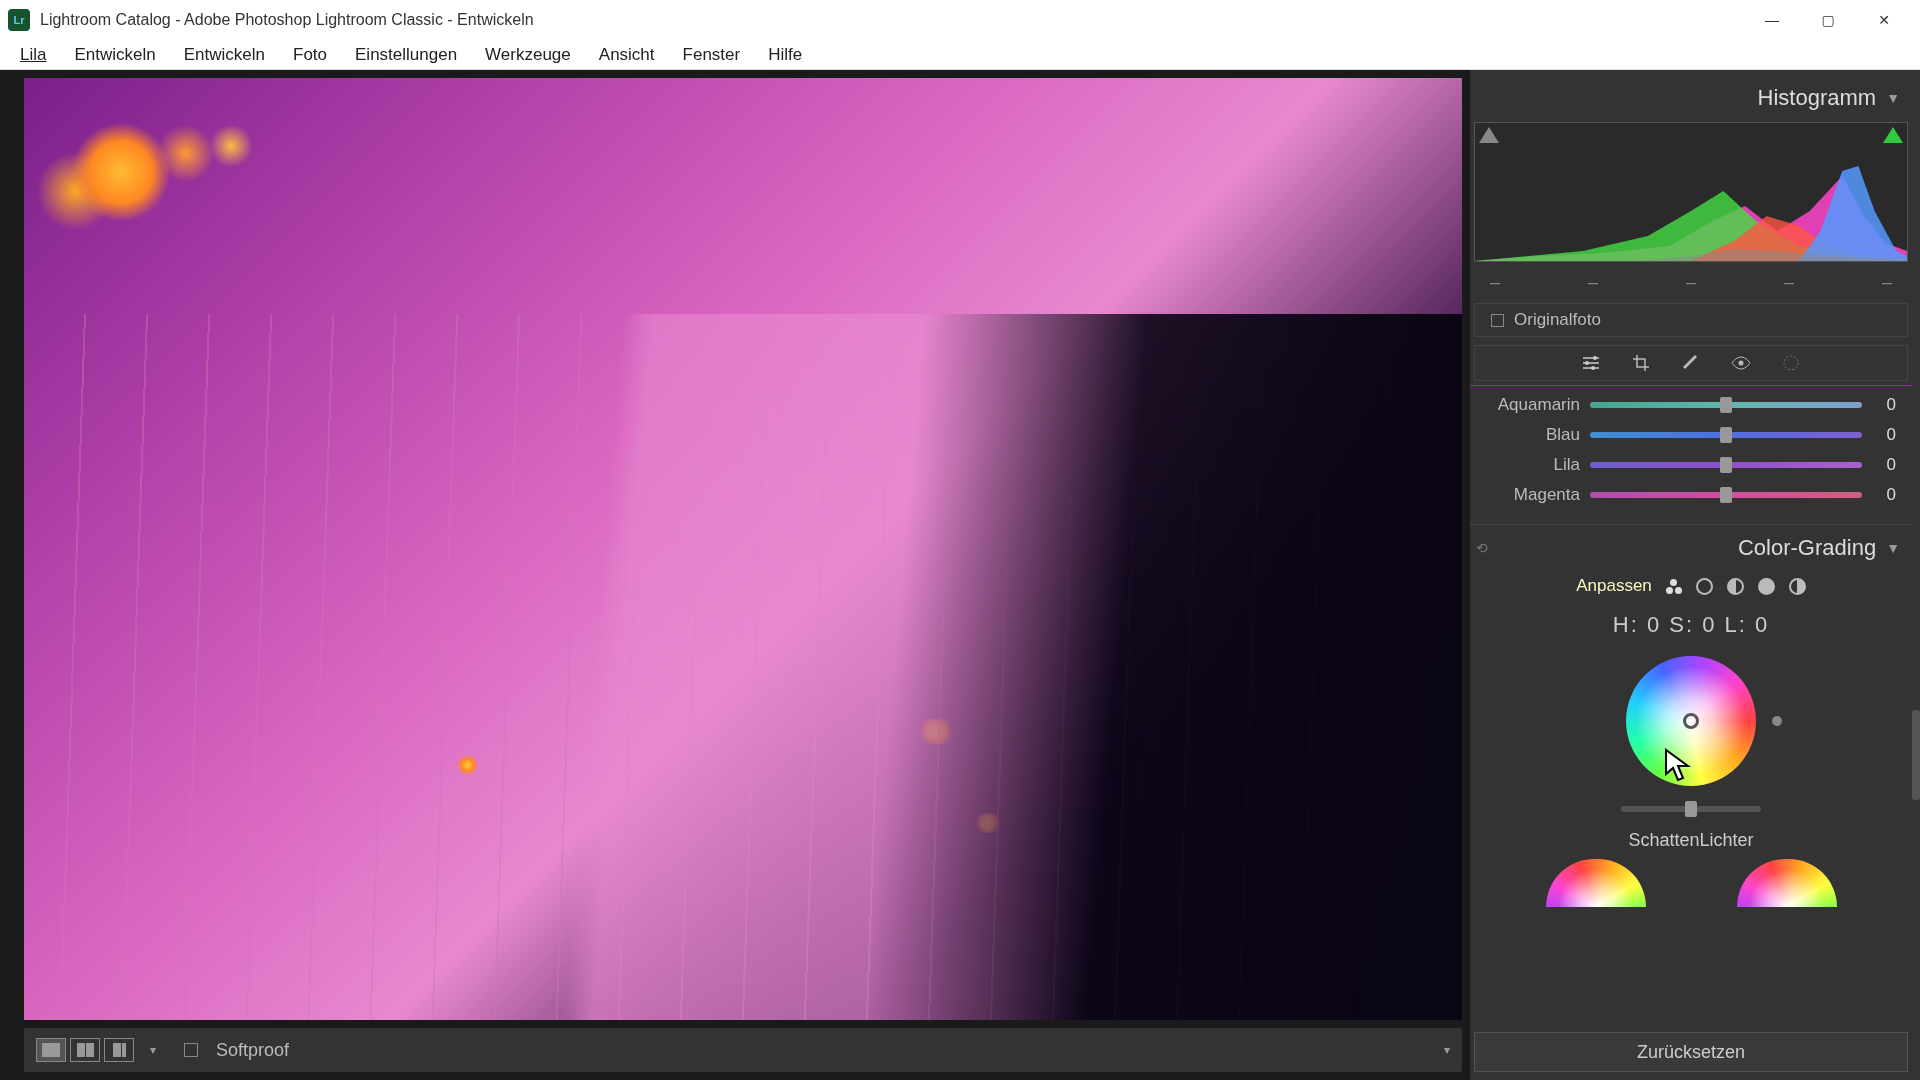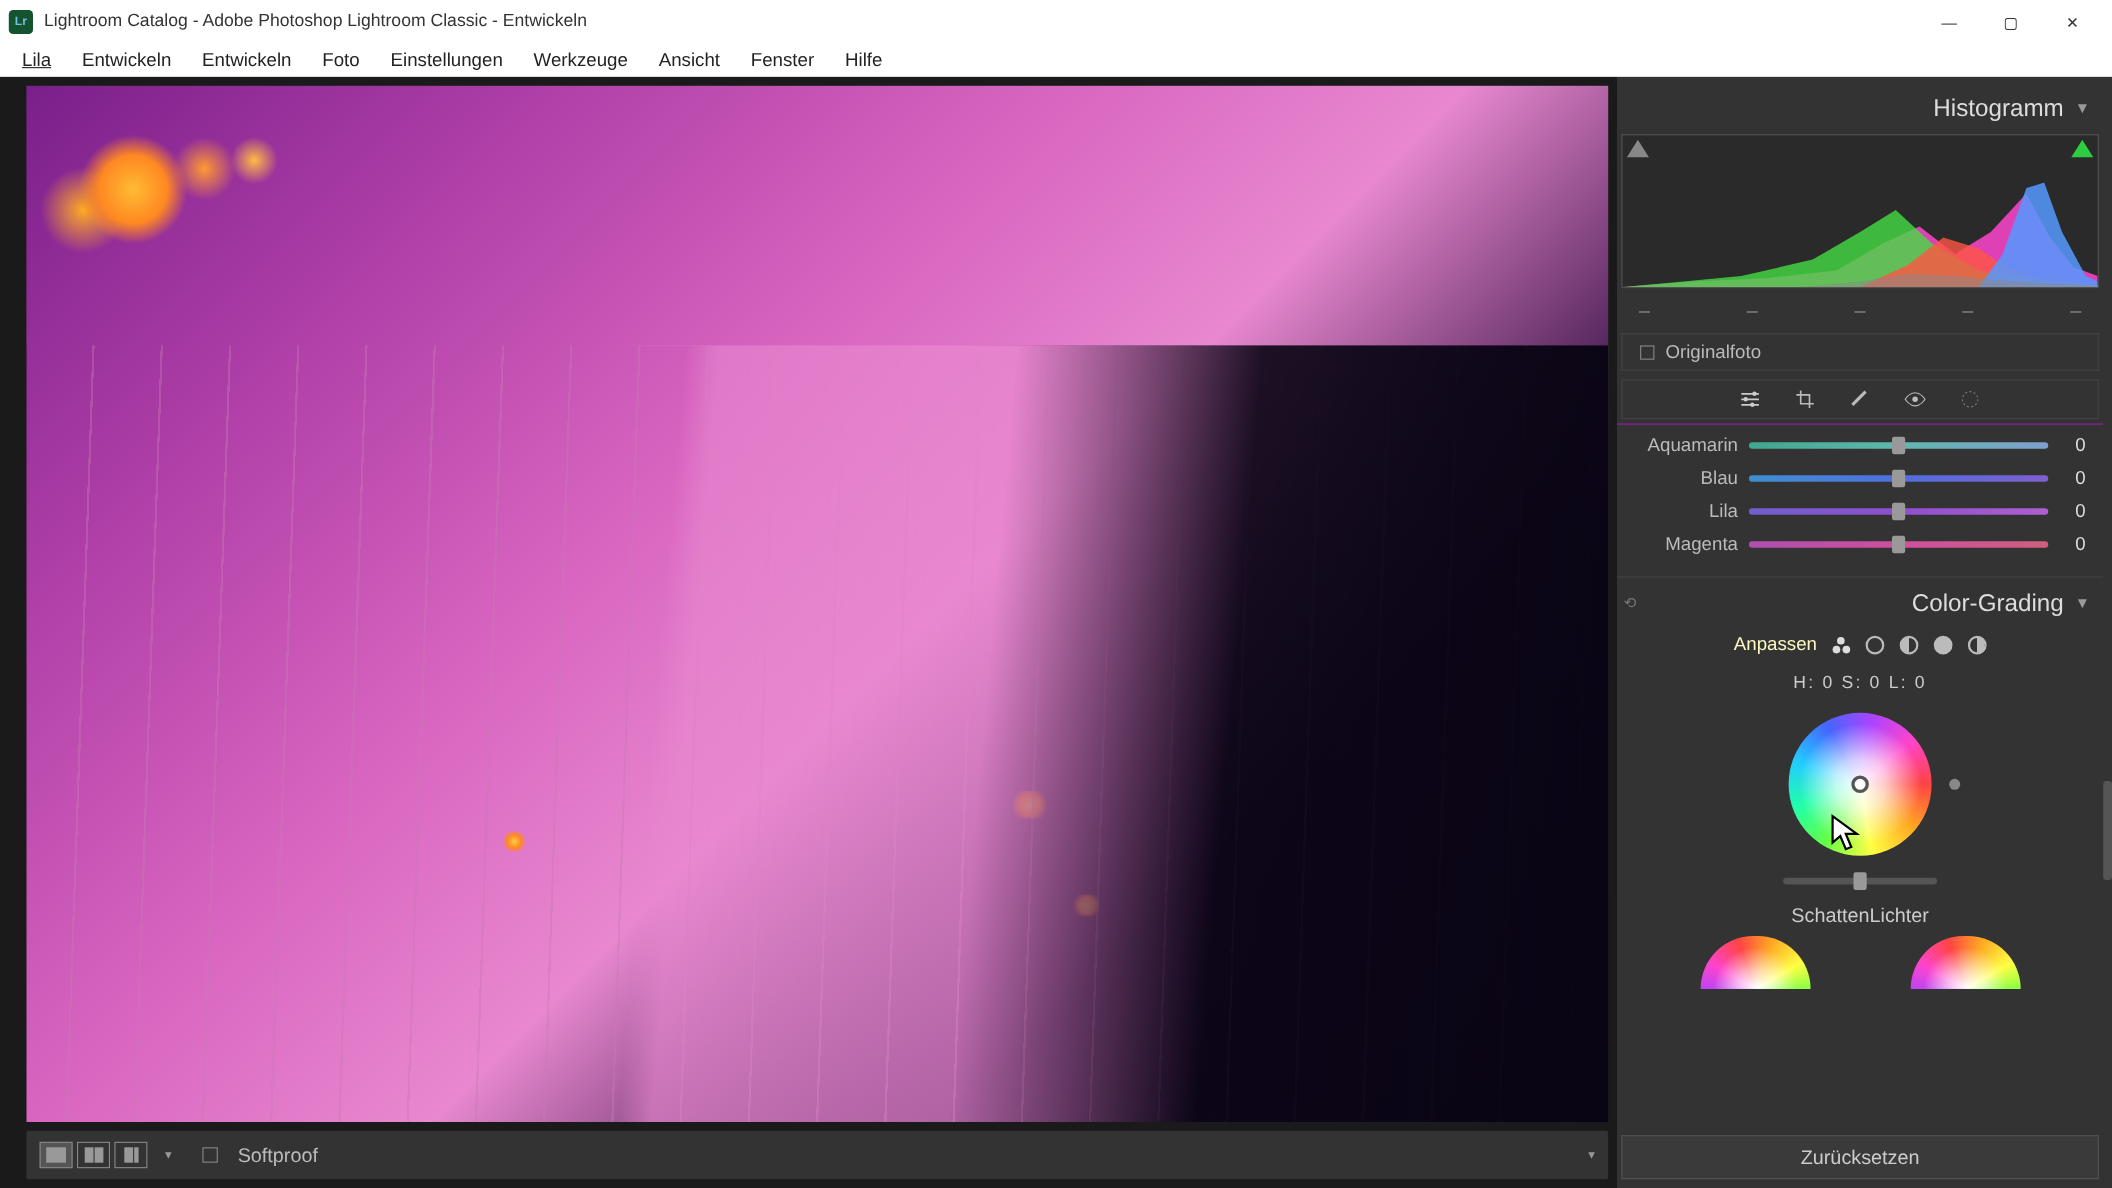--- a/index.html
+++ b/index.html
@@ -52,21 +52,21 @@
 .t-mag{background:linear-gradient(90deg,#af4faf,#cf4f9f,#cf5f7f)}
 .cg-hdr{border-top:1px solid #444;margin-top:6px;padding-top:6px}
 .cg-link{position:absolute;left:6px;color:#777;font-size:14px}
 .adjust-row{display:flex;align-items:center;justify-content:center;gap:14px;color:#fef9c3;font-size:17px;padding:8px 0}
 .adjust-row .circ{width:17px;height:17px;border:2px solid #bbb;border-radius:50%}
 .adjust-row .circ.fill{background:#bbb}
 .adjust-row .circ.half{background:linear-gradient(90deg,#bbb 50%,transparent 50%)}
 .adjust-row .tri-dots{display:flex;flex-direction:column;align-items:center;gap:1px}
 .adjust-row .tri-dots .dr{display:flex;gap:2px}
 .adjust-row .dot{width:7px;height:7px;background:#ddd;border-radius:50%}
-.hsl-read{text-align:center;color:#ccc;font-size:16px;letter-spacing:2px;padding:4px 0}
+.hsl-read{text-align:center;color:#ccc;font-size:22px;letter-spacing:2px;padding:4px 0}
 .wheel-area{display:flex;justify-content:center;padding:10px 0;position:relative}
 .color-wheel{width:130px;height:130px;border-radius:50%;background:conic-gradient(from 90deg,#ff4444,#ffaa22,#ffff44,#66ff44,#22ffaa,#22ccff,#4466ff,#aa44ff,#ff44cc,#ff4444);position:relative}
 .color-wheel::after{content:"";position:absolute;inset:0;border-radius:50%;background:radial-gradient(circle,#fff 0%,rgba(255,255,255,0.7) 25%,transparent 60%)}
 .wheel-center{position:absolute;left:50%;top:50%;width:16px;height:16px;border:3px solid #555;border-radius:50%;transform:translate(-50%,-50%);z-index:2}
 .wheel-side-dot{position:absolute;right:-26px;top:50%;width:10px;height:10px;background:#888;border-radius:50%;transform:translateY(-50%)}
 .cursor{position:absolute;left:38px;top:92px;z-index:5;pointer-events:none}
 .lum-slider{width:140px;height:6px;background:#555;margin:6px auto;position:relative;border-radius:3px}
 .lum-slider .thumb{position:absolute;left:50%;top:-5px;width:12px;height:16px;background:#999;border-radius:2px;transform:translateX(-50%)}
 .shadows-row{display:flex;justify-content:center;padding:8px 20px 0 20px;color:#ccc;font-size:18px}
 .mini-wheels{display:flex;justify-content:space-around;padding:4px 30px}

